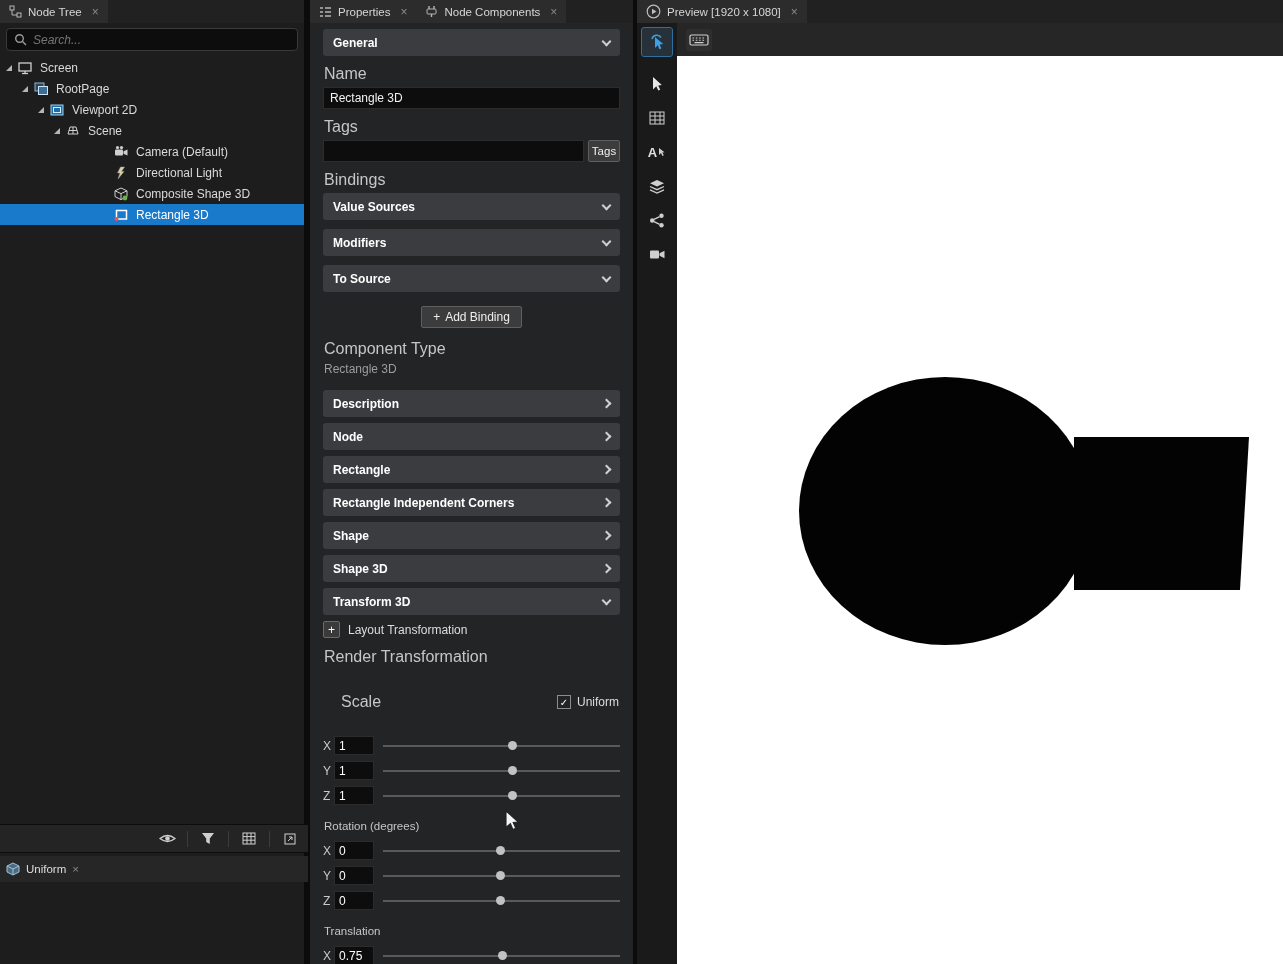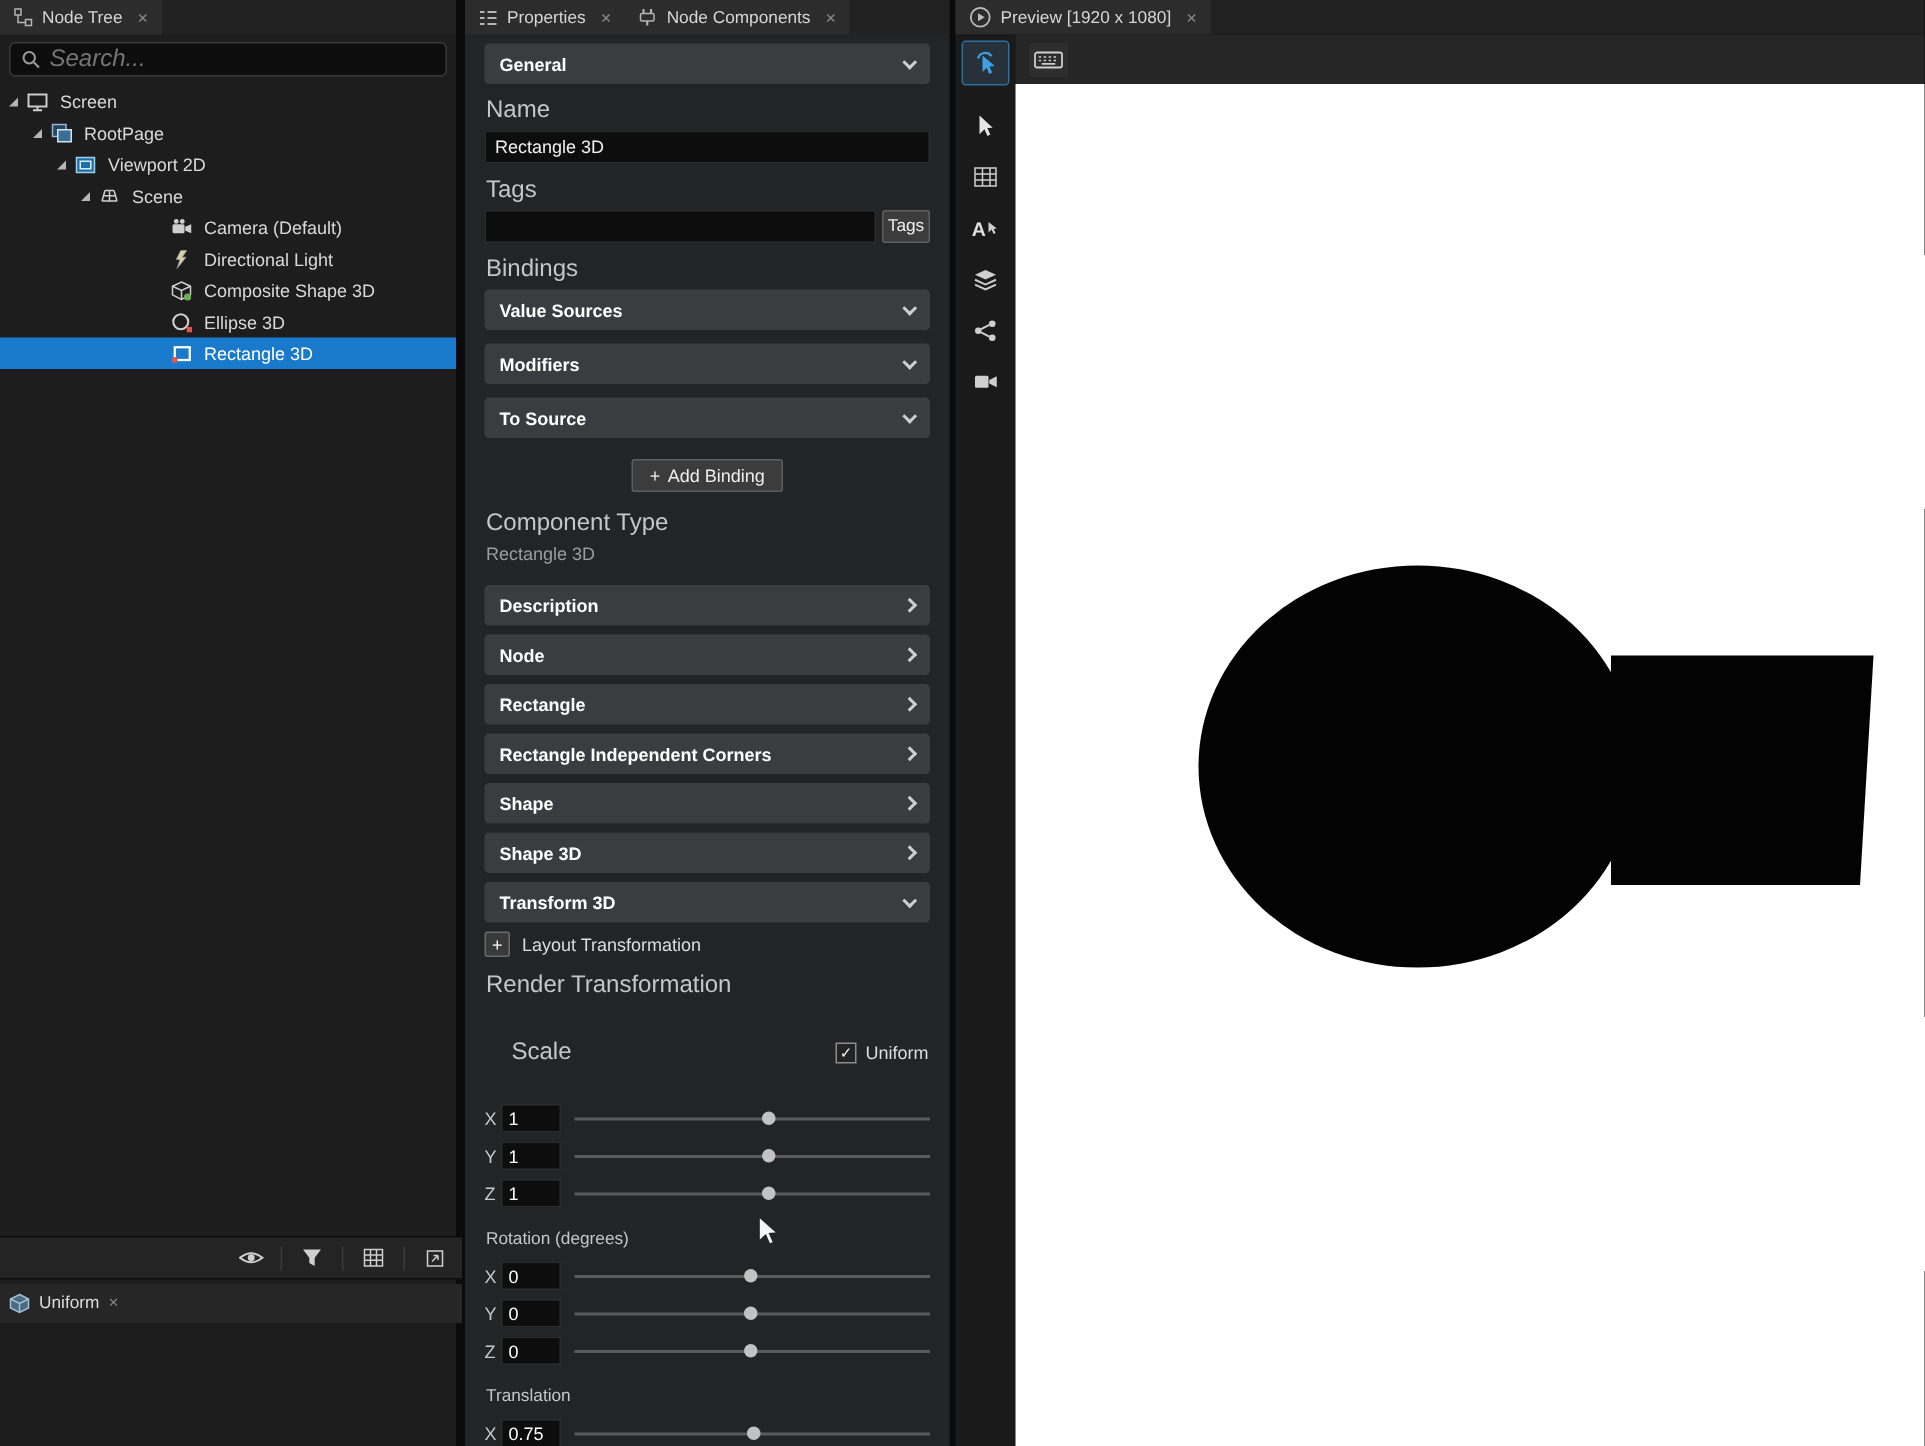--- a/index.html
+++ b/index.html
@@ -11,21 +11,21 @@
   .tab { display:inline-flex; align-items:center; gap:6px; padding:0 9px; background:#2c2c2c;
          font-size:11.5px; color:#d6d6d6; white-space:nowrap; }
   .tab .close { color:#8a8a8a; font-size:12px; margin-left:4px; cursor:pointer; }
   .ico { display:inline-flex; align-items:center; justify-content:center; }
 
   
   .left-panel { position:absolute; left:0; top:0; width:304px; height:964px; background:#1d1d1d; }
   .search-wrap { margin:5px 6px; height:23px; background:#0d0d0d; border:1px solid #3a3a3a;
                  border-radius:4px; display:flex; align-items:center; padding:0 7px; gap:6px; }
   .search-wrap input { flex:1; background:transparent; border:none; outline:none;
-                 color:#cfcfcf; font-style:italic; font-size:16px; font-family:inherit; }
+                 color:#cfcfcf; font-style:italic; font-size:12px; font-family:inherit; }
   .tree { margin-top:6px; }
   .trow { display:flex; align-items:center; height:21px; cursor:default; }
   .trow .exp { width:0; height:0; border-bottom:6px solid #b5b5b5; border-left:6px solid transparent;
                margin-right:5px; flex:none; }
   .trow .spc { width:11px; flex:none; }
   .trow .nicon { width:17px; height:15px; margin-right:6px; flex:none; display:flex;
                  align-items:center; justify-content:center; }
   .trow .tlabel { color:#d9d9d9; }
   .trow.sel { background:#1979cb; }
   .trow.sel .tlabel { color:#fff; }
@@ -189,30 +189,20 @@
       <span class="spc"></span>
       <span class="nicon">
         <svg width="15" height="14">
             <path d="M7 1 L13 3.8 V9.6 L7 12.6 L1 9.6 V3.8 Z" fill="none" stroke="#cfcfcf"></path>
             <path d="M1 3.8 L7 6.6 L13 3.8 M7 6.6 V12.6" fill="none" stroke="#cfcfcf"></path>
             <circle cx="11" cy="11" r="2.4" fill="#69b34c"></circle>
           </svg>
       </span>
       <span class="tlabel">Composite Shape 3D</span>
     </div>
-    <div class="trow lv4">
-      <span class="spc"></span>
-      <span class="nicon">
-        <svg width="15" height="14">
-            <circle cx="6.5" cy="6.5" r="5" fill="none" stroke="#cfcfcf" stroke-width="1.4"></circle>
-            <rect x="10.5" y="10" width="3.5" height="3.5" fill="#e2574c"></rect>
-          </svg>
-      </span>
-      <span class="tlabel">Ellipse 3D</span>
-    </div>
     <div class="trow lv4 sel">
       <span class="spc"></span>
       <span class="nicon">
         <svg width="15" height="14">
             <rect x="2.5" y="2.5" width="10" height="8.5" fill="none" stroke="#ffffff" stroke-width="1.5"></rect>
             <circle cx="2.5" cy="11" r="2" fill="#e2574c"></circle>
           </svg>
       </span>
       <span class="tlabel">Rectangle 3D</span>
     </div>

